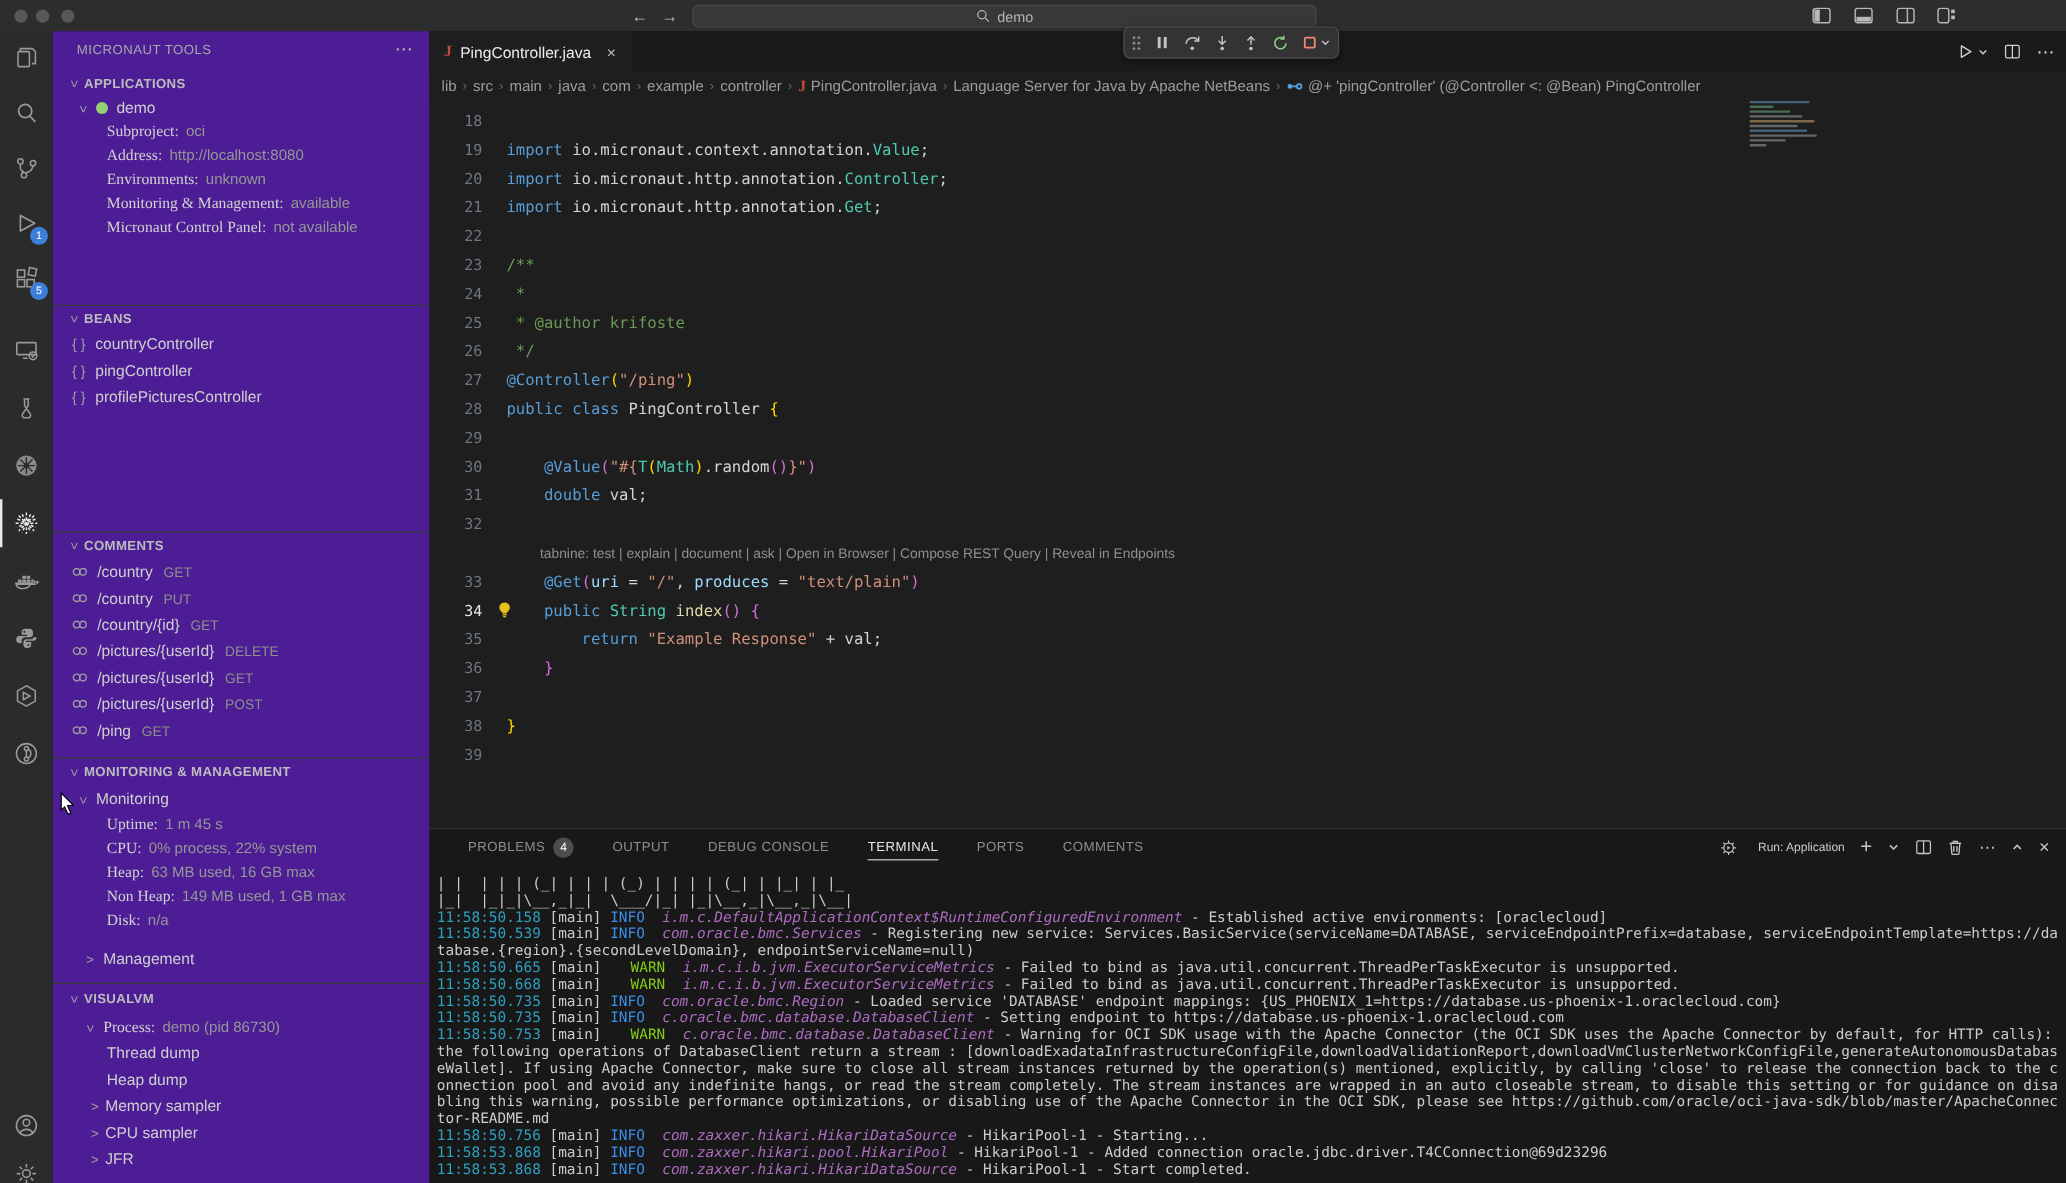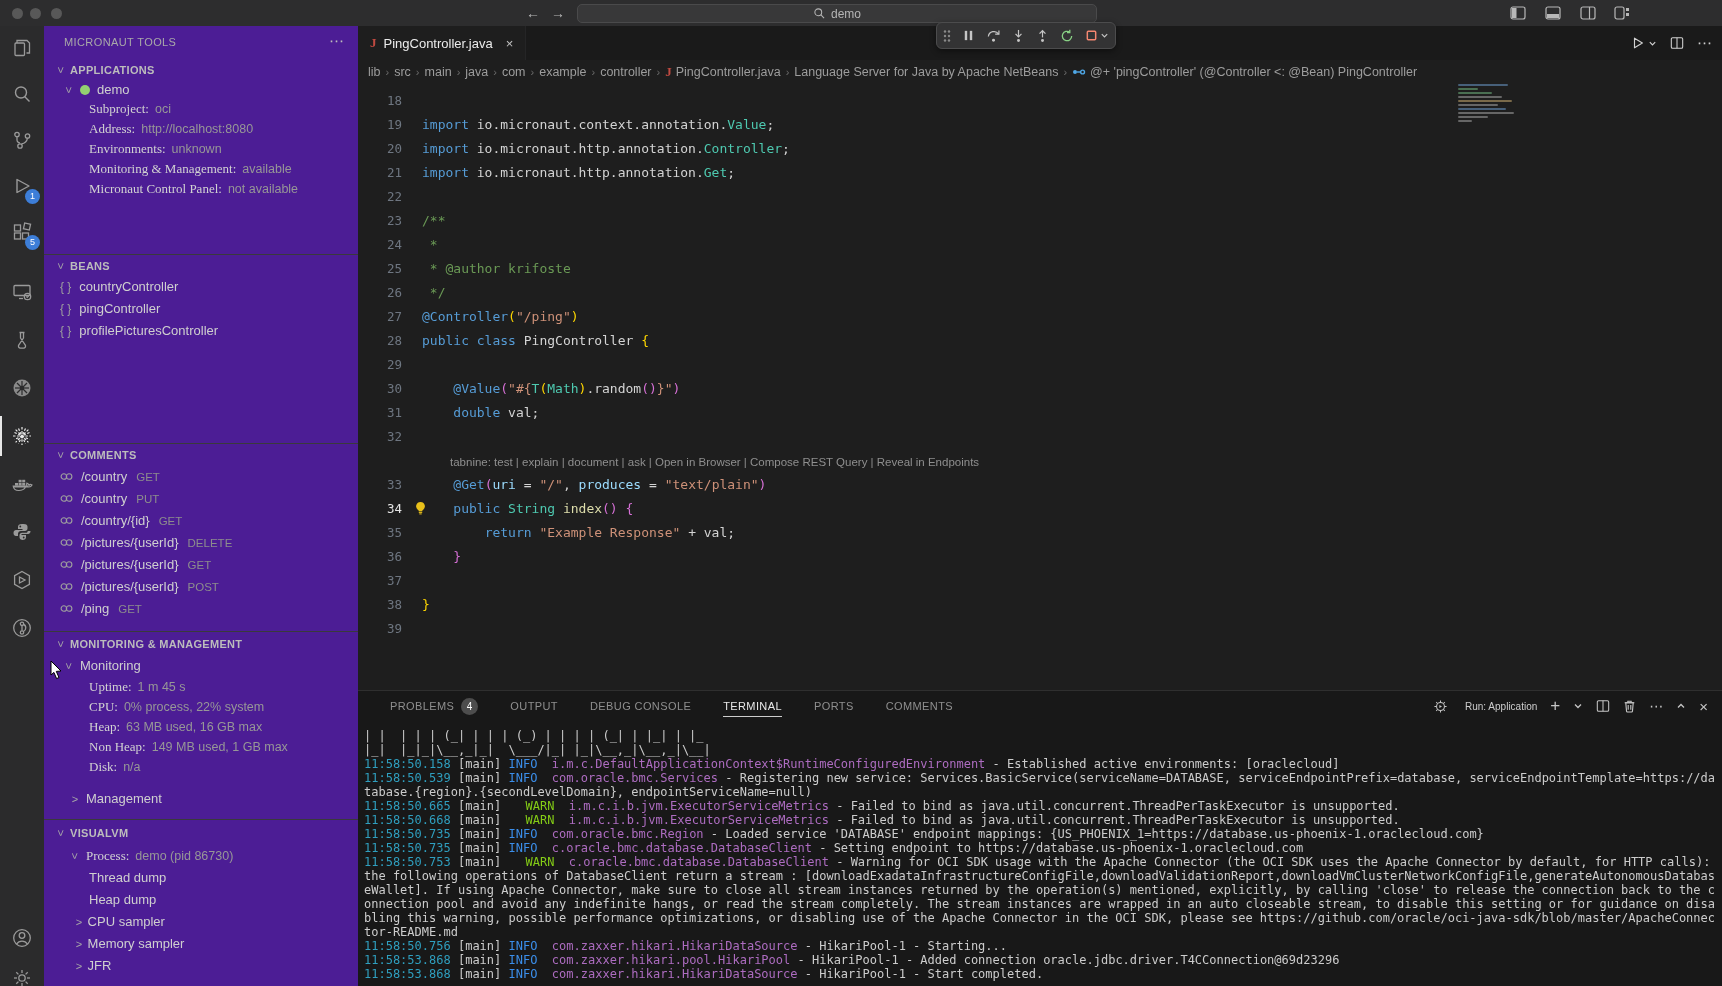--- a/index.html
+++ b/index.html
@@ -84,21 +84,21 @@
   .ptab.active{color:#e7e7e7;}
   .ptab.active:after{content:"";position:absolute;left:0;right:0;bottom:4px;height:1px;background:#cccccc;}
   .pbadge{width:17px;height:17px;border-radius:50%;background:#4d4d4d;color:#fff;font-size:10px;
     line-height:17px;text-align:center;margin-top:0px;}
   #panelright{position:absolute;right:14px;top:0;height:30px;display:flex;align-items:center;gap:13px;color:#c5c5c5;}
   #runlabel{font-size:10px;color:#cccccc;margin-left:4px;}
   .pr-glyph{font-size:14px;color:#c5c5c5;}
   #term{position:absolute;left:6px;top:38px;width:1352px;height:256px;overflow:hidden;
     font-family:"DejaVu Sans Mono",monospace;font-size:12px;line-height:14px;color:#cccccc;
     white-space:pre-wrap;word-break:break-all;}
-  .tm{color:#2f9fbf;} .tp{color:#cccccc;} .ti{color:#3b8eea;} .tw{color:#84cc16;margin-left:17px;} .tl{color:#ad6cc0;}
+  .tm{color:#2f9fbf;} .tp{color:#cccccc;} .ti{color:#3b8eea;} .tw{color:#84cc16;margin-left:17px;} .tl{color:#ad6cc0;font-style:italic;}
 
   #cursor{left:48px;top:660px;z-index:40;}
 </style>
 </head>
 <body>
 
 <div id="titlebar" class="abs">
   <span class="tdot" style="left:12px"></span>
   <span class="tdot" style="left:30px"></span>
   <span class="tdot" style="left:51px"></span>
@@ -354,22 +354,22 @@
   <div class="ssep" style="top:793px"></div>
   <div class="shead" style="top:796px">
     <span class="chev down">&gt;</span>
     <span class="slabel">VISUALVM</span>
     </div>
   <div class="srow l1row" style="position:absolute;top:819px;width:314px;padding-left:26px">
     <span class="chev down">&gt;</span><span class="rlabel klabel">Process:</span><span class="kval">demo (pid 86730)</span></div>
   <div id="vvm-list" style="position:absolute;top:841px;width:314px">
       <div class="srow" style="padding-left: 45px;"><span>Thread dump</span></div>
       <div class="srow" style="padding-left: 45px;"><span>Heap dump</span></div>
+      <div class="srow" style="padding-left: 30px;"><span class="chev">&gt;</span><span> Memory sampler</span></div>
       <div class="srow" style="padding-left: 30px;"><span class="chev">&gt;</span><span> CPU sampler</span></div>
-      <div class="srow" style="padding-left: 30px;"><span class="chev">&gt;</span><span> Memory sampler</span></div>
       <div class="srow" style="padding-left: 30px;"><span class="chev">&gt;</span><span> JFR</span></div>
     </div>
 </div>
 
 <div id="editorarea" class="abs">
   <div id="codewrap">
     <div id="code-lines">
         <div class="crow"><span class="gut">17</span><span class="codepad"></span><span class="tk-k">package</span><span class="tk-p"> com.example.controller;</span></div>
         <div class="crow"><span class="gut">18</span><span class="codepad"></span></div>
         <div class="crow"><span class="gut">19</span><span class="codepad"></span><span class="tk-k">import</span><span class="tk-p"> io.micronaut.context.annotation.</span><span class="tk-y">Value</span><span class="tk-p">;</span></div>

